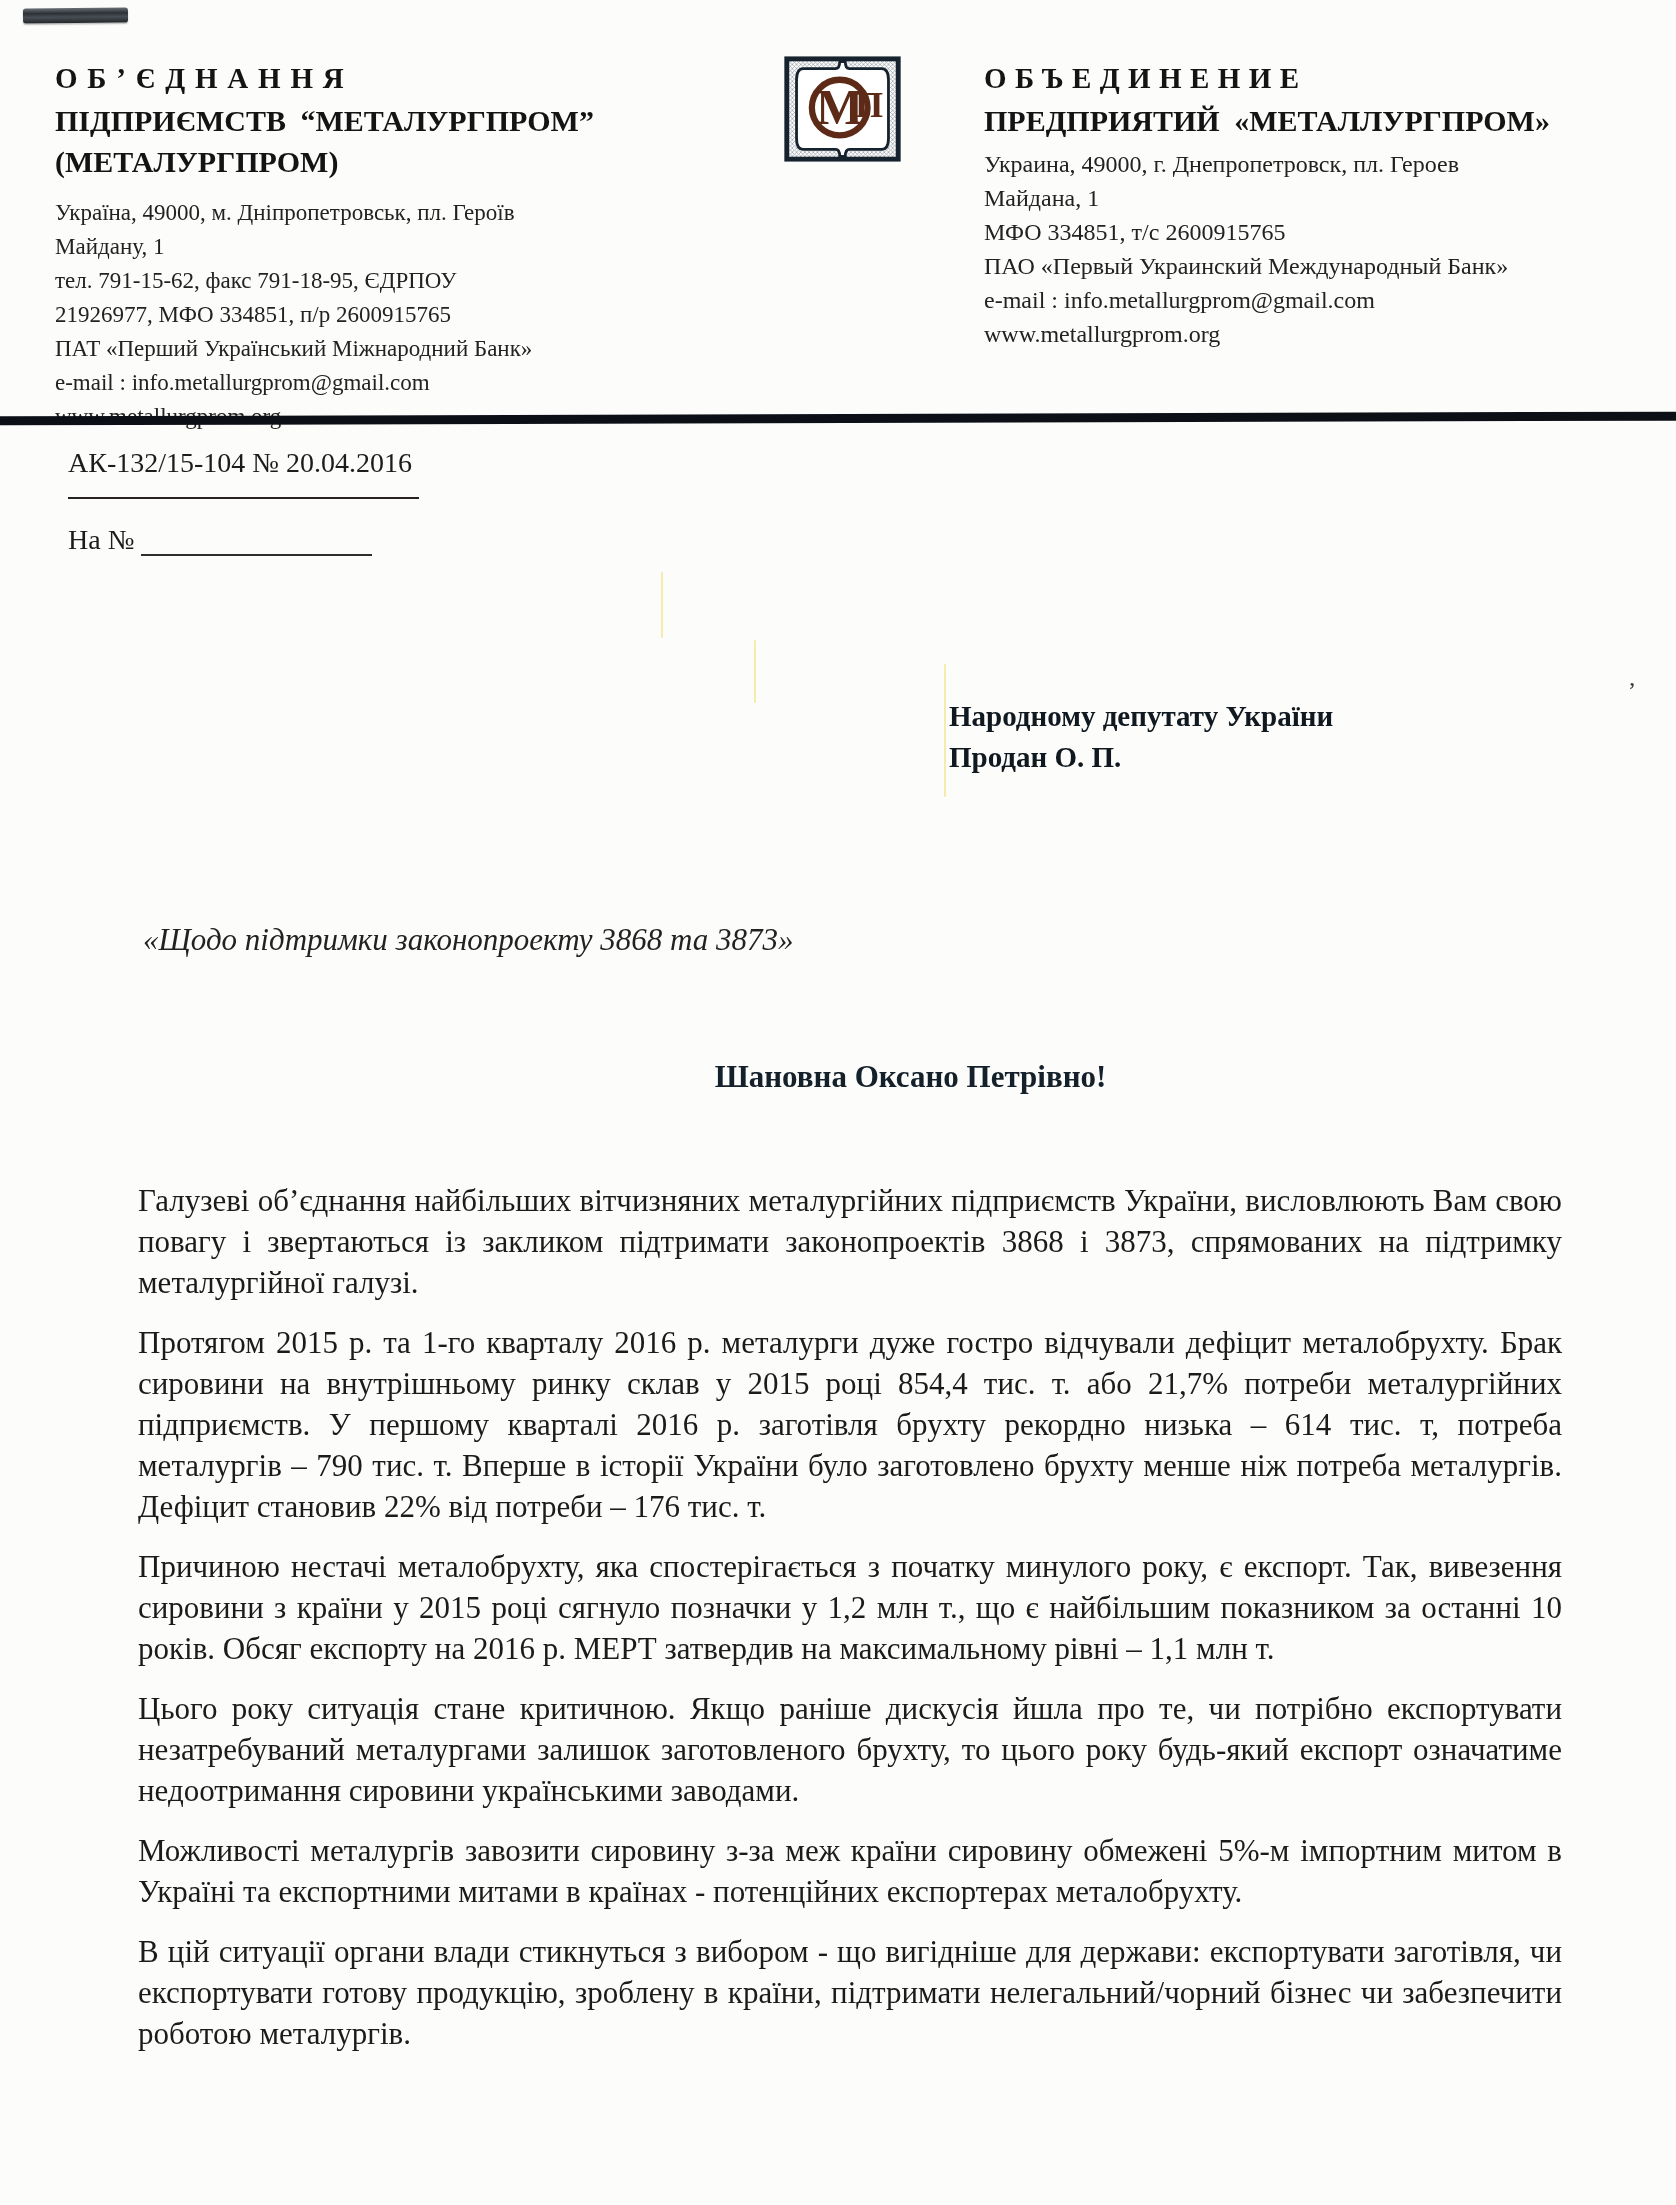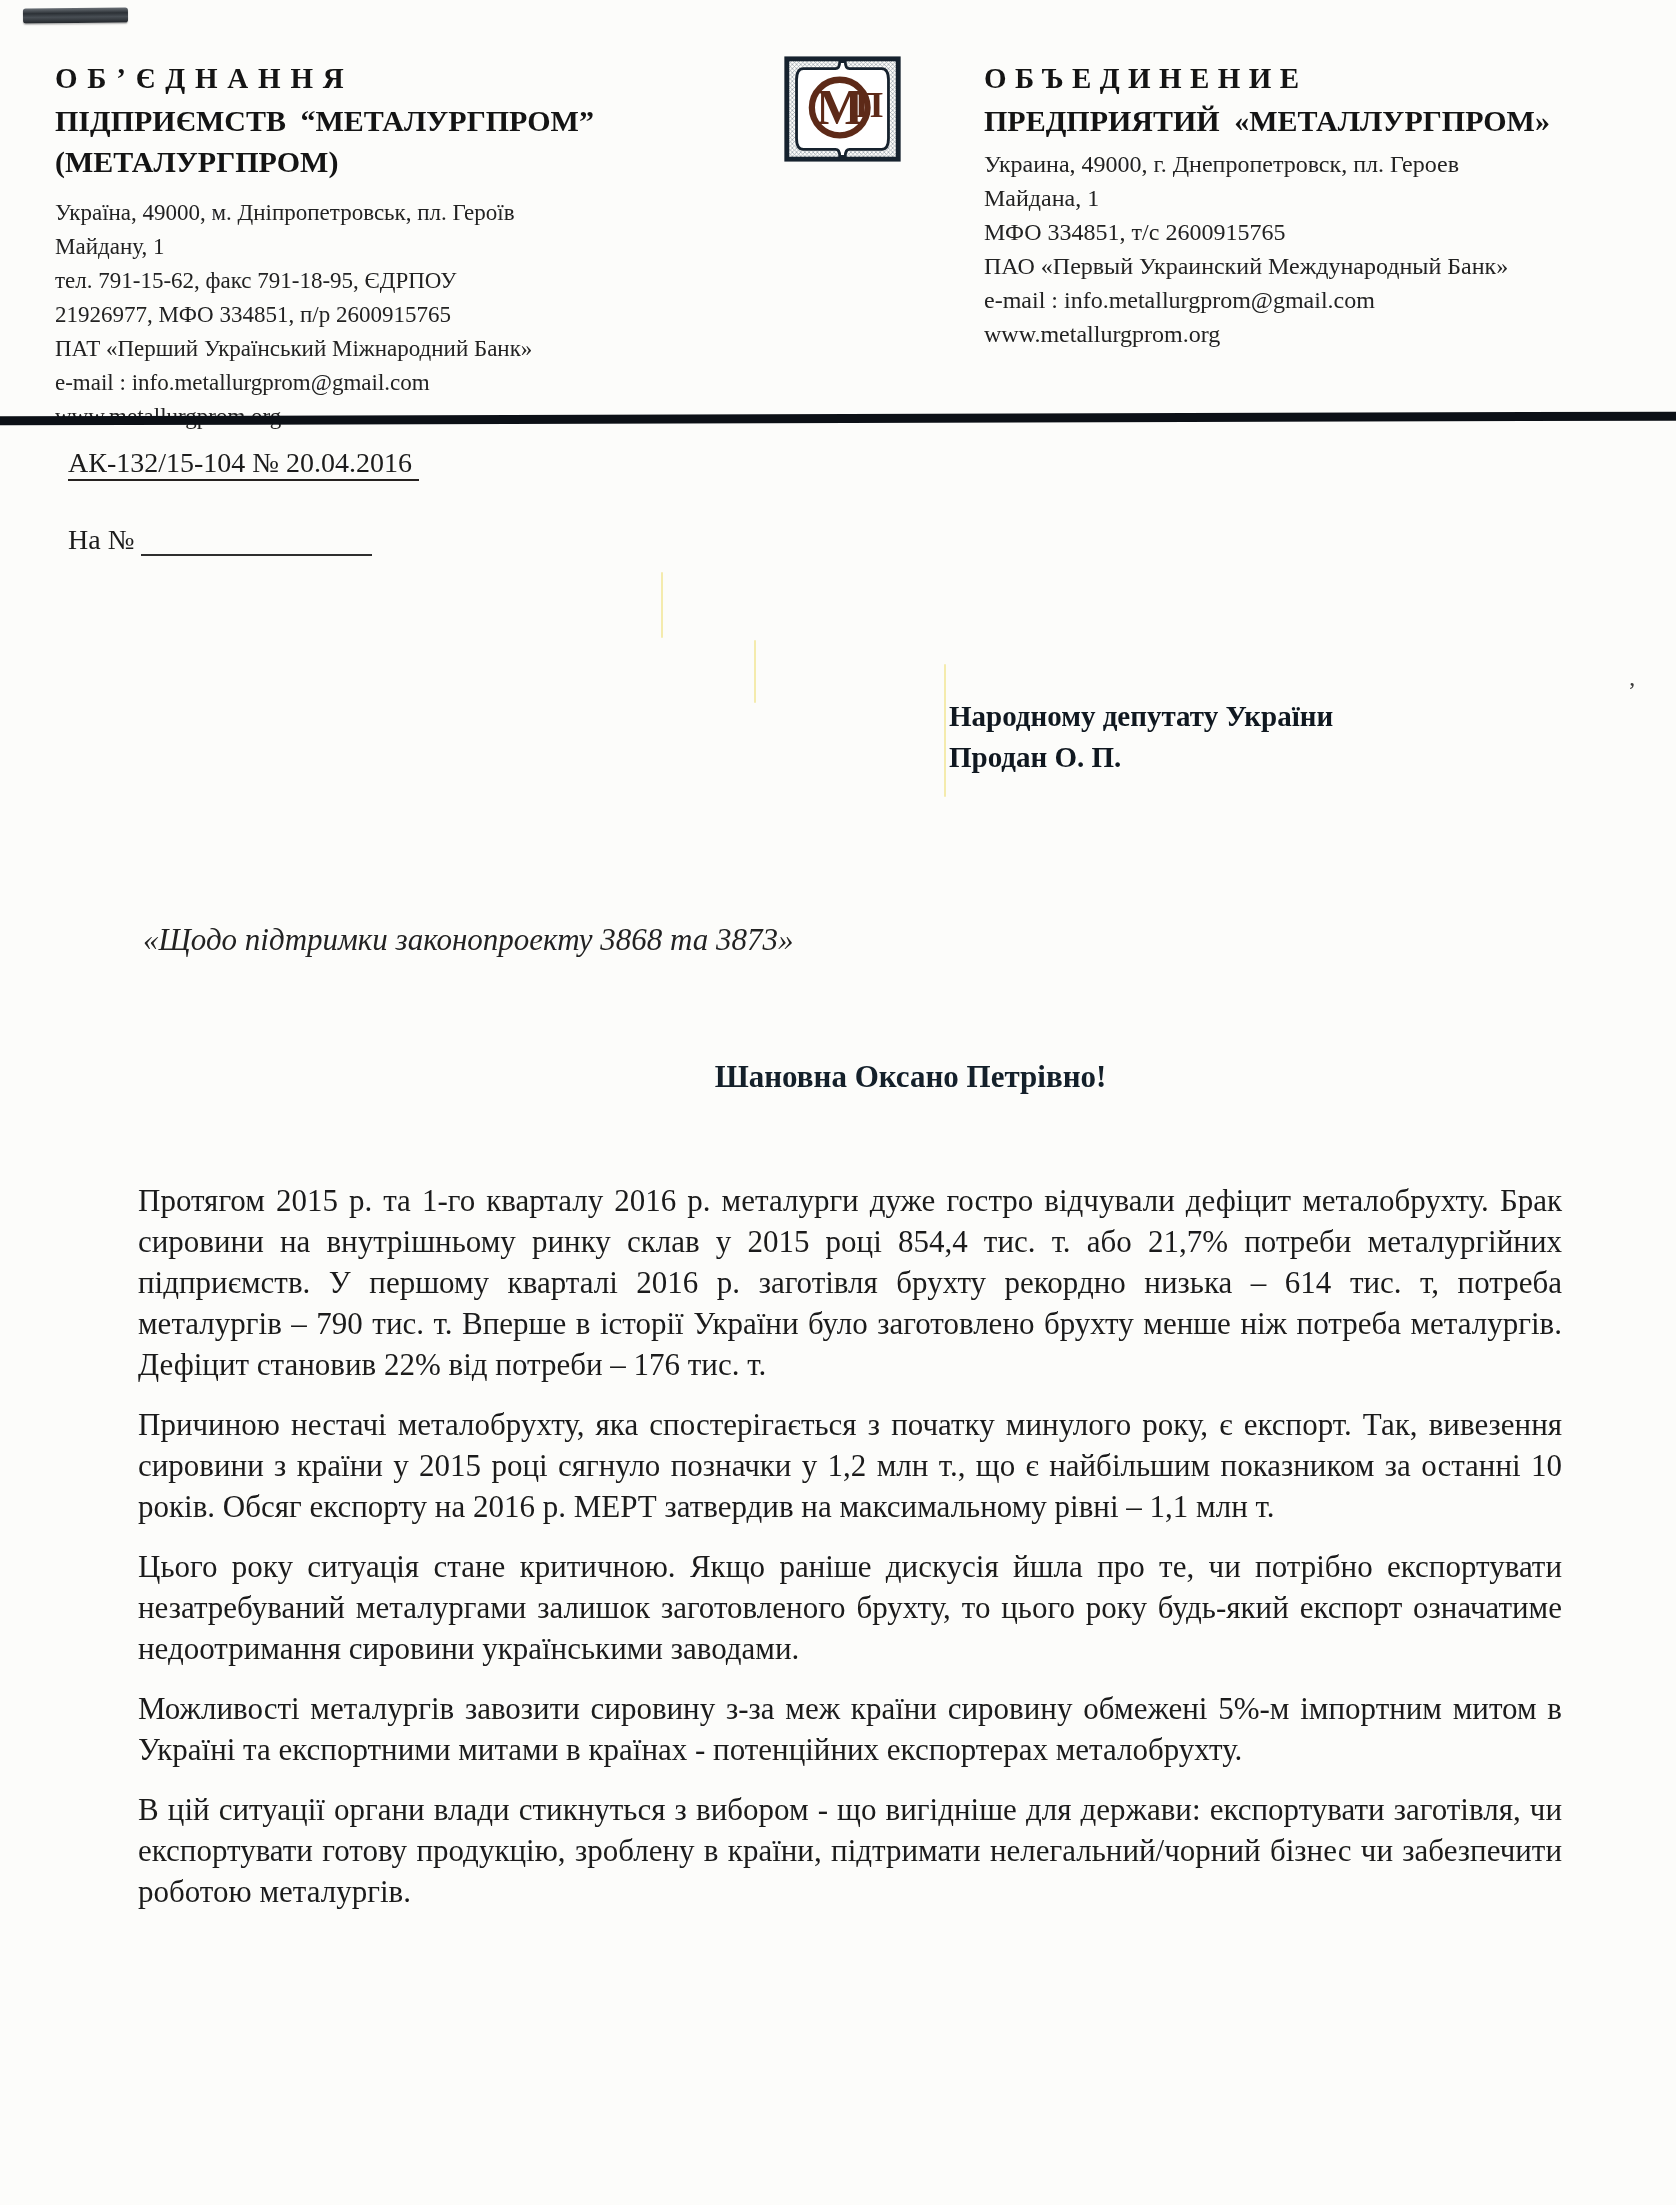--- a/index.html
+++ b/index.html
@@ -32,21 +32,21 @@
   .logo-wrap{left:784px;top:56px;width:117px;height:106px;}
 
   .divider{
     left:-2.8px;top:414px;width:1682px;height:9px;background:#0c1016;
     transform:rotate(-.16deg);
   }
 
   
   .ref-out{
     left:68px;top:447px;font-size:28px;color:#1c1c1c;
-    border-bottom:2.1px solid #262220;padding:0 7px 0 0;
+    border-bottom:2.1px solid #262220;padding:0 7px 18px 0;
   }
   .ref-in{left:68px;top:523px;font-size:28px;color:#1c1c1c;display:flex;align-items:flex-end;}
   .ref-in .blank{display:inline-block;width:231px;height:31px;border-bottom:2.1px solid #2e2e2e;margin-left:7px;}
 
   .addressee{left:949px;top:696px;font-size:29px;font-weight:bold;line-height:41px;color:#101820;}
 
   .subject{left:143px;top:922px;font-size:31px;font-style:italic;color:#222;}
 
   .salutation{left:138px;top:1059px;width:1545px;text-align:center;font-size:31px;font-weight:bold;color:#14202a;}
 
@@ -115,19 +115,20 @@
 <div class="abs addressee">
   <div>Народному депутату України</div>
   <div>Продан О. П.</div>
 </div>
 
 <div class="abs subject">«Щодо підтримки законопроекту 3868 та 3873»</div>
 
 <div class="abs salutation">Шановна Оксано Петрівно!</div>
 
 <div class="abs body-text">
+  <p>Галузеві об’єднання найбільших вітчизняних металургійних підприємств України, висловлюють Вам свою повагу і звертаються із закликом підтримати законопроектів 3868 і 3873, спрямованих на підтримку металургійної галузі.</p>
   <p>Протягом 2015 р. та 1-го кварталу 2016 р. металурги дуже гостро відчували дефіцит металобрухту. Брак сировини на внутрішньому ринку склав у 2015 році 854,4 тис. т. або 21,7% потреби металургійних підприємств. У першому кварталі 2016 р. заготівля брухту рекордно низька – 614 тис. т, потреба металургів – 790 тис. т. Вперше в історії України було заготовлено брухту менше ніж потреба металургів. Дефіцит становив 22% від потреби – 176 тис. т.</p>
   <p>Причиною нестачі металобрухту, яка спостерігається з початку минулого року, є експорт. Так, вивезення сировини з країни у 2015 році сягнуло позначки у 1,2 млн т., що є найбільшим показником за останні 10 років. Обсяг експорту на 2016 р. МЕРТ затвердив на максимальному рівні – 1,1 млн т.</p>
   <p>Цього року ситуація стане критичною. Якщо раніше дискусія йшла про те, чи потрібно експортувати незатребуваний металургами залишок заготовленого брухту, то цього року будь-який експорт означатиме недоотримання сировини українськими заводами.</p>
   <p>Можливості металургів завозити сировину з-за меж країни сировину обмежені 5%-м імпортним митом в Україні та експортними митами в країнах - потенційних експортерах металобрухту.</p>
   <p>В цій ситуації органи влади стикнуться з вибором - що вигідніше для держави: експортувати заготівля, чи експортувати готову продукцію, зроблену в країни, підтримати нелегальний/чорний бізнес чи забезпечити роботою металургів.</p>
 </div>
 
 
 </body></html>

